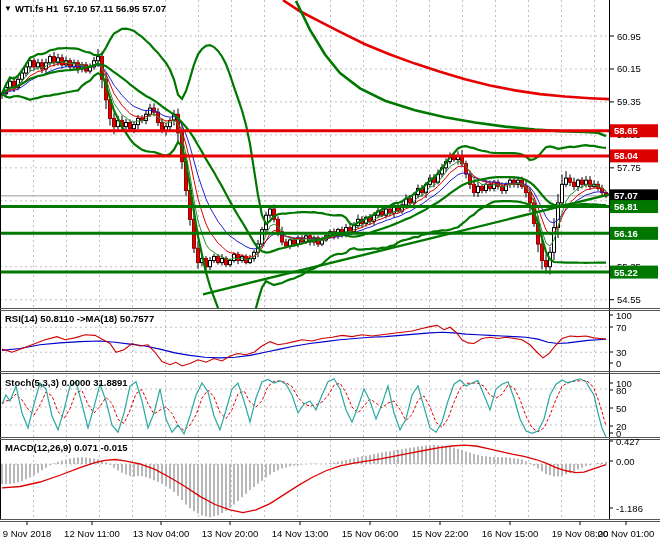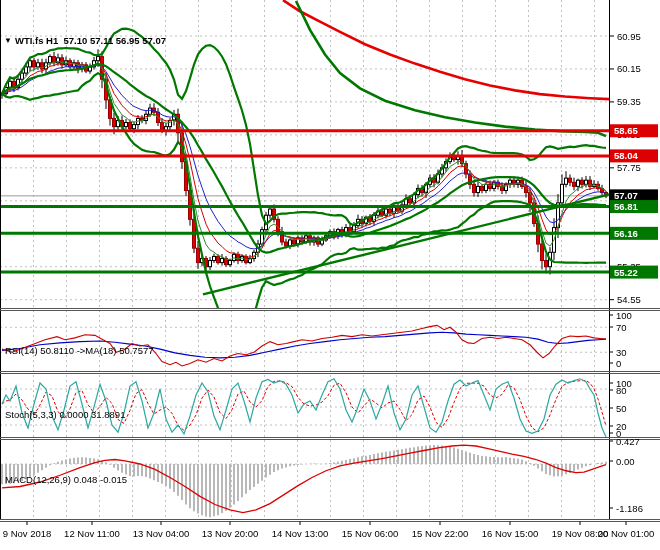--- a/index.html
+++ b/index.html
@@ -1,22 +1,22 @@
 <!DOCTYPE html>
 <html><head>
 <meta charset="utf-8">
 <style>
   html,body{margin:0;padding:0;background:#fff;}
   .chart-window{position:relative;width:660px;height:550px;background:#fff;overflow:hidden;
     font-family:"Liberation Sans",sans-serif;}
   .chart-window svg{position:absolute;left:0;top:0;}
-  .lbl{position:absolute;font-size:9.5px;color:#000;white-space:nowrap;letter-spacing:0;margin-top:32px;}
+  .lbl{position:absolute;font-size:9.5px;color:#000;white-space:nowrap;letter-spacing:0;}
   .hdr{left:4px;top:3px;font-weight:bold;}
   .hdr .mark{display:inline-block;font-size:8px;transform:translateY(-1px);margin-right:3px;}
-  .plabel{font-weight:normal;}
+  .plabel{font-weight:bold;}
   .rsi-lbl{left:5px;top:313px;}
   .stoch-lbl{left:5px;top:377px;}
   .macd-lbl{left:5px;top:442px;}
 </style>
 </head>
 <body>
 
 <div class="chart-window">
   <svg id="chart" width="660" height="550">
       <defs>
@@ -662,14 +662,14 @@
   <div class="lbl hdr">
     <span class="mark">▼</span><span>WTI.fs</span>&nbsp;<span>H1</span>&nbsp;
     <span>57.10</span>
     <span>57.11</span>
     <span>56.95</span>
     <span>57.07</span>
   </div>
 
   <div class="lbl plabel rsi-lbl">RSI(14) 50.8110  -&gt;MA(18) 50.7577</div>
   <div class="lbl plabel stoch-lbl">Stoch(5,3,3) 0.0000 31.8891</div>
-  <div class="lbl plabel macd-lbl">MACD(12,26,9) 0.048 -0.015</div>
+  <div class="lbl plabel macd-lbl">MACD(12,26,9) 0.071 -0.015</div>
 </div>
 
 </body></html>

